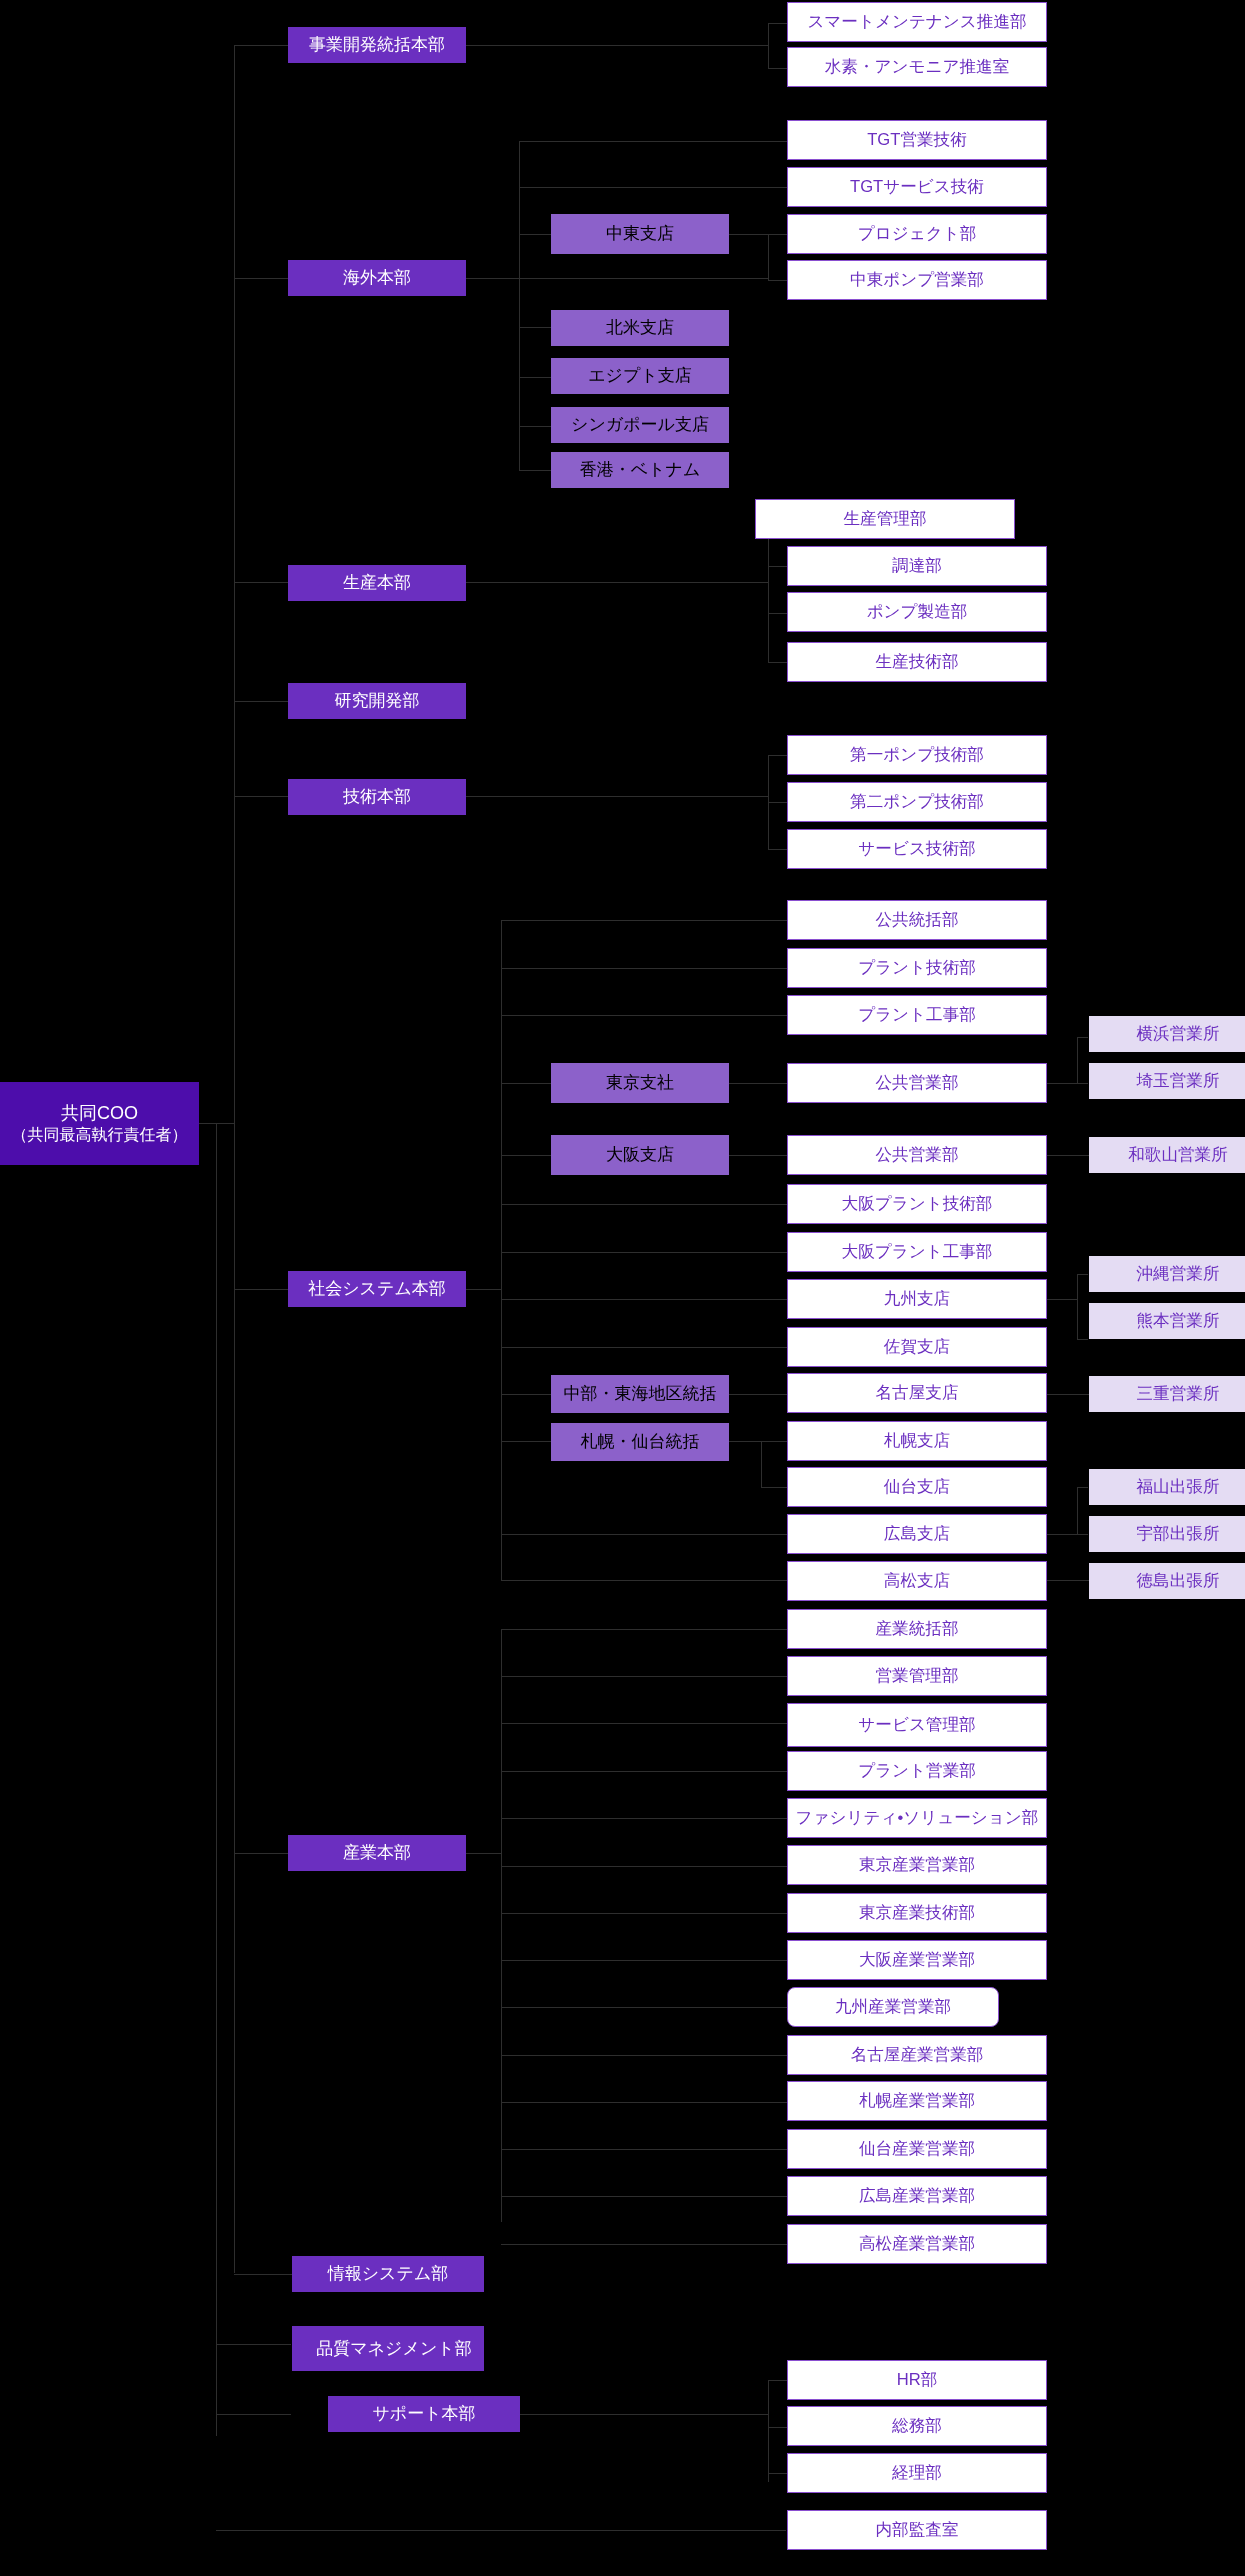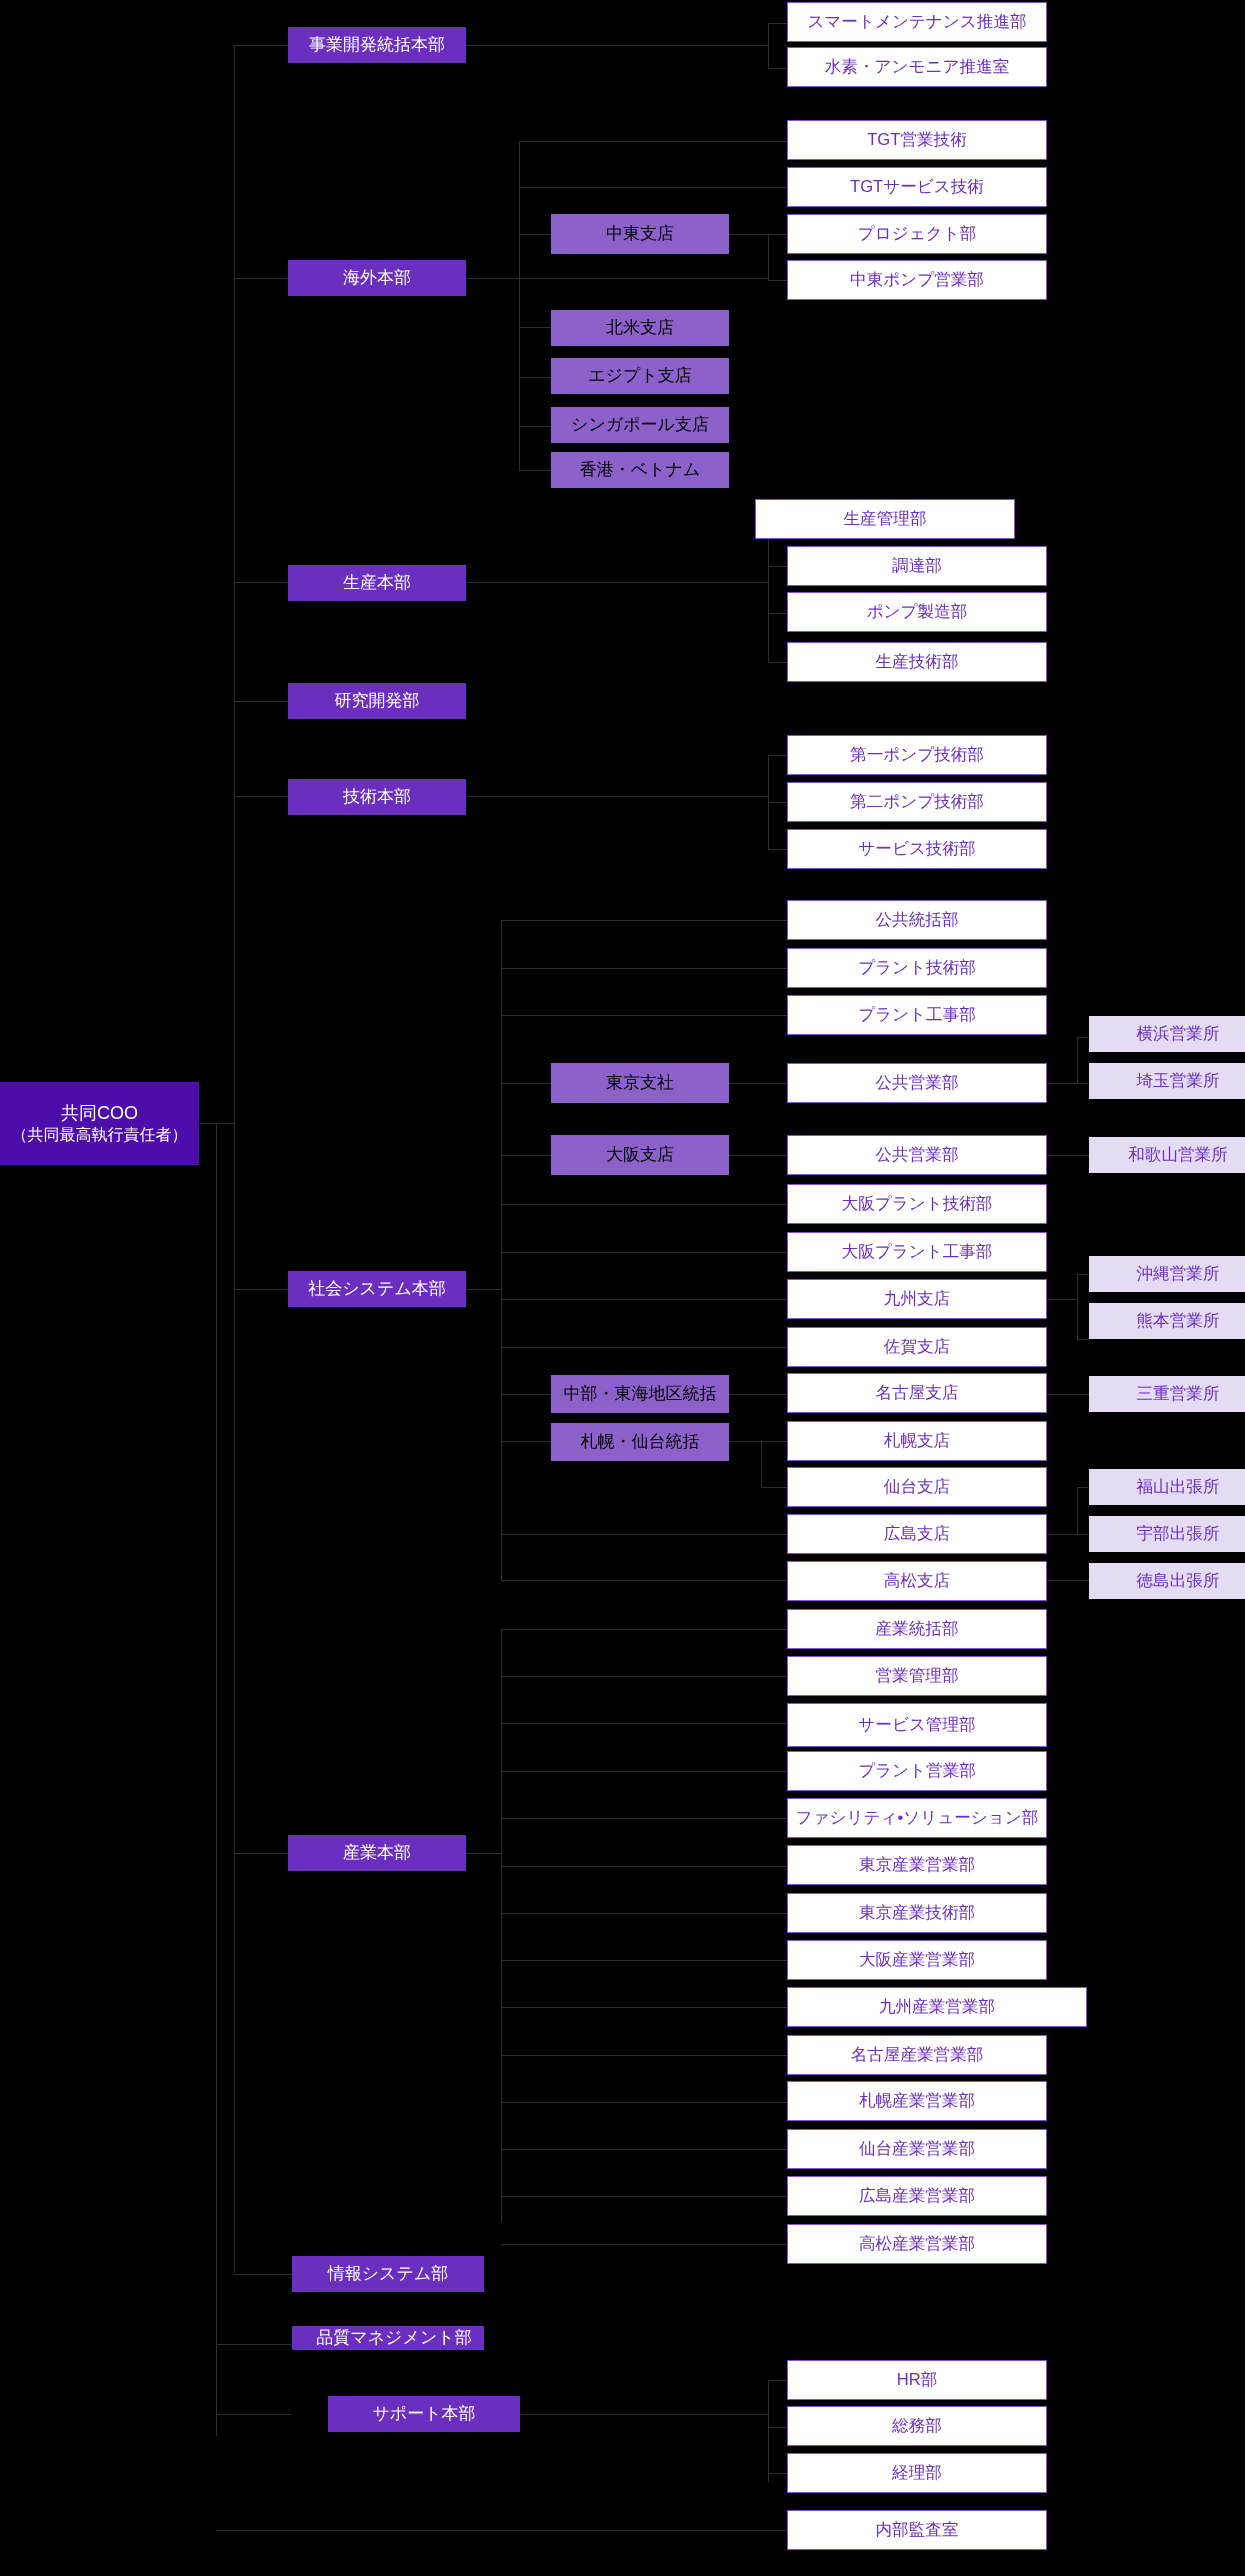--- a/index.html
+++ b/index.html
@@ -210,21 +210,21 @@
     </div>
   <div class="node lv1" style="left:288px; top:1271px; width:178px; height:36px;">
       <span>社会システム本部</span>
     </div>
   <div class="node lv1" style="left:288px; top:1835px; width:178px; height:36px;">
       <span>産業本部</span>
     </div>
   <div class="node lv1" style="left:292px; top:2256px; width:192px; height:36px;">
       <span>情報システム部</span>
     </div>
-  <div class="node lv1" style="left:292px; top:2326px; width:192px; height:24px;padding-left:12px;">
+  <div class="node lv1" style="left:292px; top:2326px; width:192px; height:45px;padding-left:12px;">
       <span>品質マネジメント部</span>
     </div>
   <div class="node lv1" style="left:292px; top:2396px; width:192px; height:36px;margin-left:36px;">
       <span>サポート本部</span>
     </div>
 
   <div class="node lv2" style="left:551px; top:214px;  width:178px; height:40px;">
       <span>中東支店</span>
     </div>
   <div class="node lv2" style="left:551px; top:310px;  width:178px; height:36px;">
@@ -354,21 +354,21 @@
     </div>
   <div class="node lv3" style="left:787px; top:1845px; width:260px; height:40px;">
       <span>東京産業営業部</span>
     </div>
   <div class="node lv3" style="left:787px; top:1893px; width:260px; height:40px;">
       <span>東京産業技術部</span>
     </div>
   <div class="node lv3" style="left:787px; top:1940px; width:260px; height:40px;">
       <span>大阪産業営業部</span>
     </div>
-  <div class="node lv3" style="left:787px; top:1987px; width:300px; height:40px;">
+  <div class="node lv3" style="left:787px; top:1987px; width:212px; height:40px;border-radius:8px;">
       <span>九州産業営業部</span>
     </div>
   <div class="node lv3" style="left:787px; top:2035px; width:260px; height:40px;">
       <span>名古屋産業営業部</span>
     </div>
   <div class="node lv3" style="left:787px; top:2081px; width:260px; height:40px;">
       <span>札幌産業営業部</span>
     </div>
   <div class="node lv3" style="left:787px; top:2129px; width:260px; height:40px;">
       <span>仙台産業営業部</span>

